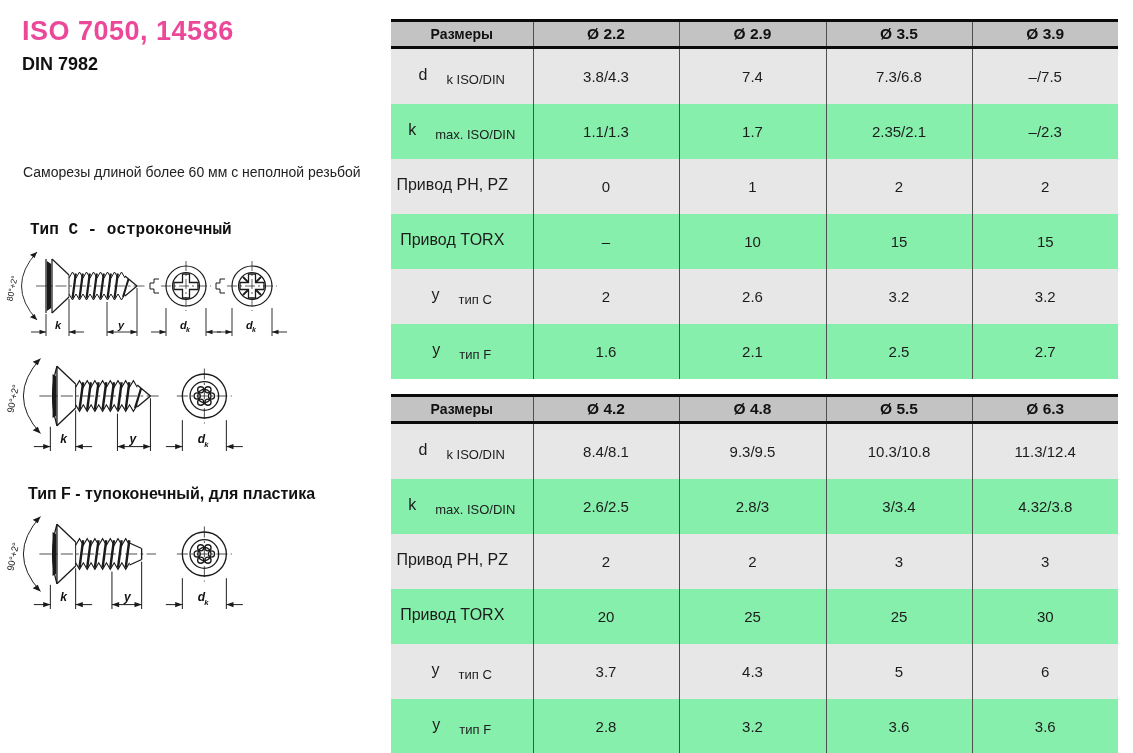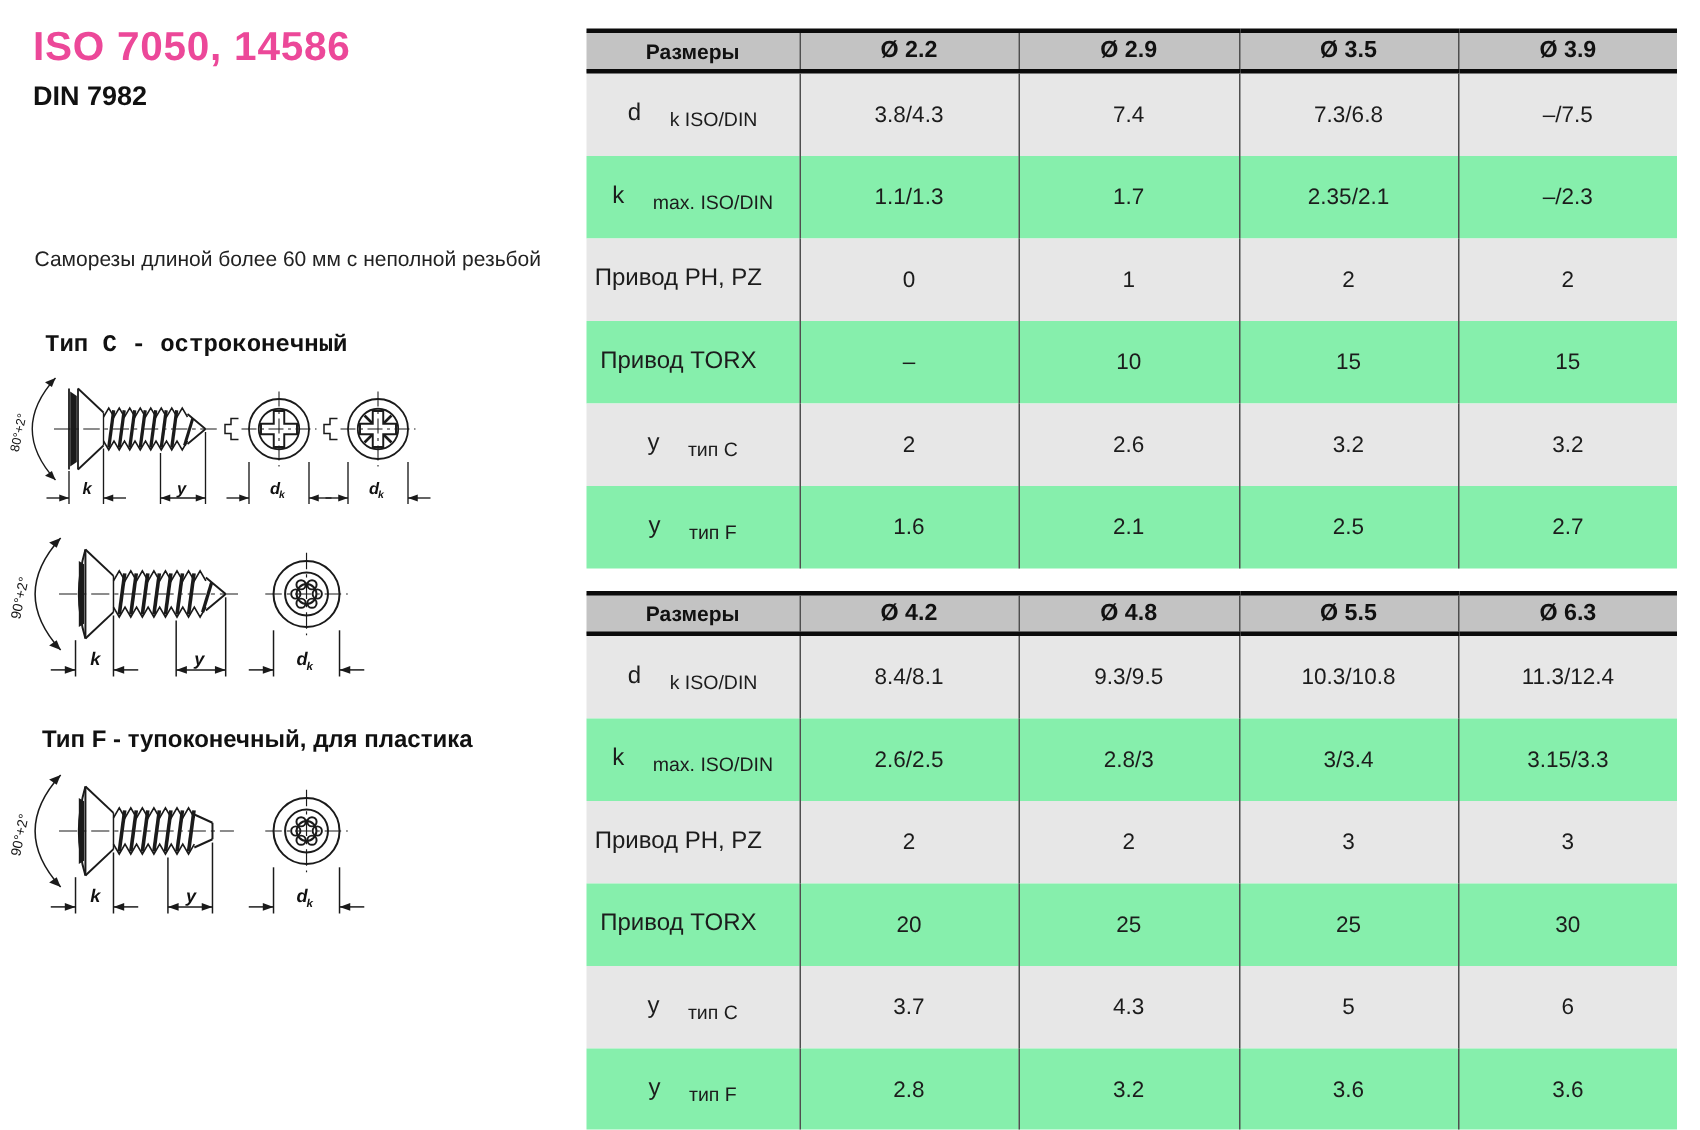--- a/index.html
+++ b/index.html
@@ -374,21 +374,21 @@
       <td>8.4/8.1</td>
       <td>9.3/9.5</td>
       <td>10.3/10.8</td>
       <td>11.3/12.4</td>
     </tr>
     <tr>
       <td><span class="lm">k</span><span class="ls">max. ISO/DIN</span></td>
       <td>2.6/2.5</td>
       <td>2.8/3</td>
       <td>3/3.4</td>
-      <td>3.15/3.3</td>
+      <td>4.32/3.8</td>
     </tr>
     <tr class="alt">
       <td><span class="lm">Привод PH, PZ</span><span class="ls"></span></td>
       <td>2</td>
       <td>2</td>
       <td>3</td>
       <td>3</td>
     </tr>
     <tr>
       <td><span class="lm">Привод TORX</span><span class="ls"></span></td>

